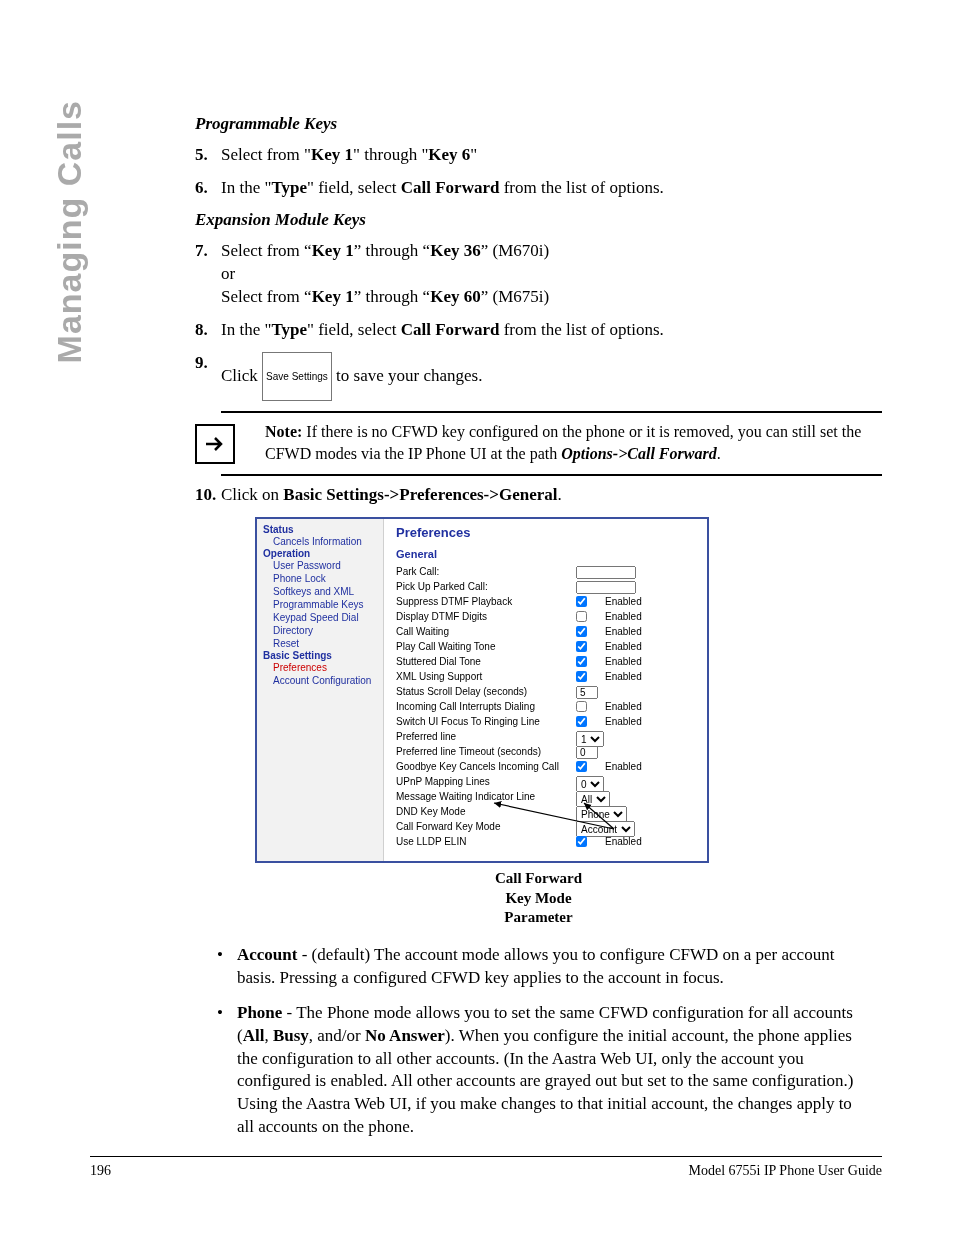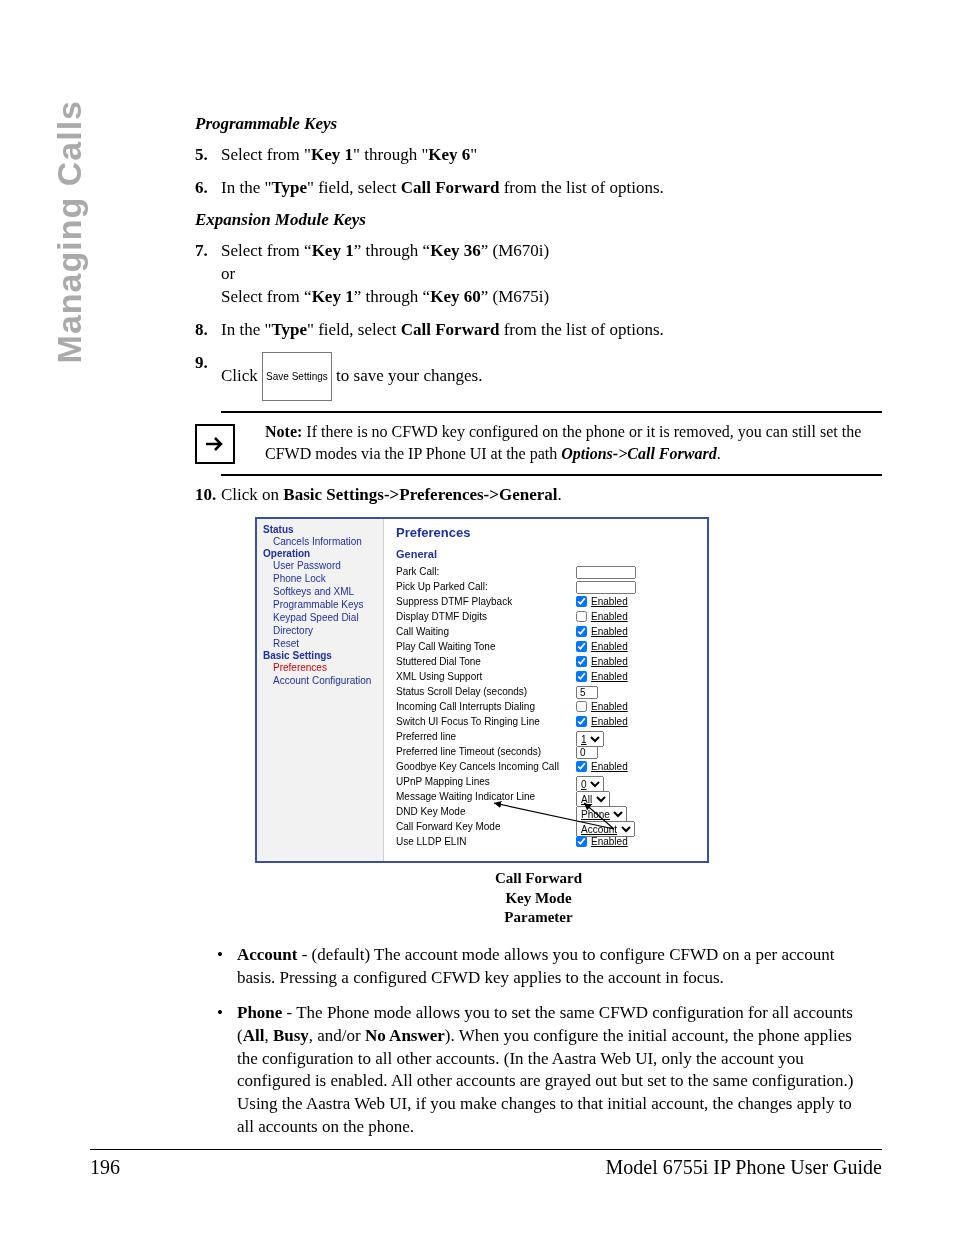--- a/index.html
+++ b/index.html
@@ -97,21 +97,21 @@
     padding: 5px 0 6px 6px;
     color: #2030a0;
   }
   .ss-side .hdr { font-weight: bold; }
   .ss-side .itm { padding: 1px 0 1px 10px; }
   .ss-main { flex: 1; padding: 6px 8px 10px 12px; position: relative; }
   .ss-ptitle { color: #2030a0; font-weight: bold; font-size: 13px; margin-bottom: 8px; }
   .ss-gtitle { color: #2030a0; font-weight: bold; font-size: 11px; margin-bottom: 6px; }
   .ss-row { display: flex; align-items: flex-start; height: 15px; margin-bottom: 0px; }
   .ss-lbl { width: 180px; color: #000; }
-  .ss-ctrl { flex: 1; display: flex; align-items: center; gap: 4px; text-decoration: underline; }
+  .ss-ctrl { flex: 1; display: flex; align-items: center; gap: 18px; }
   .ss-ctrl input[type="text"] { width: 60px; height: 13px; font-size: 10px; padding: 0 2px; box-sizing: border-box; }
   .ss-ctrl input.tiny { width: 22px; }
   .ss-ctrl select { font-size: 10px; height: 16px; }
   .ss-ctrl input[type="checkbox"] { width: 11px; height: 11px; margin: 0; }
   .callout {
     text-align: center;
     font-weight: bold;
     font-size: 15px;
     margin: 4px 0 14px 0;
     line-height: 1.3;
@@ -121,21 +121,21 @@
   ul.bullets li::before { content: "•"; position: absolute; left: 6px; }
   .footer {
     position: absolute;
     bottom: 56px;
     left: 90px;
     right: 72px;
     border-top: 1.5px solid #000;
     padding-top: 6px;
     display: flex;
     justify-content: space-between;
-    font-size: 20px;
+    font-size: 14px;
   }
 </style>
 </head>
 <body>
 
 <div class="page">
 
   <div class="vtab">Managing Calls</div>
 
   <div class="subhead">Programmable Keys</div>

